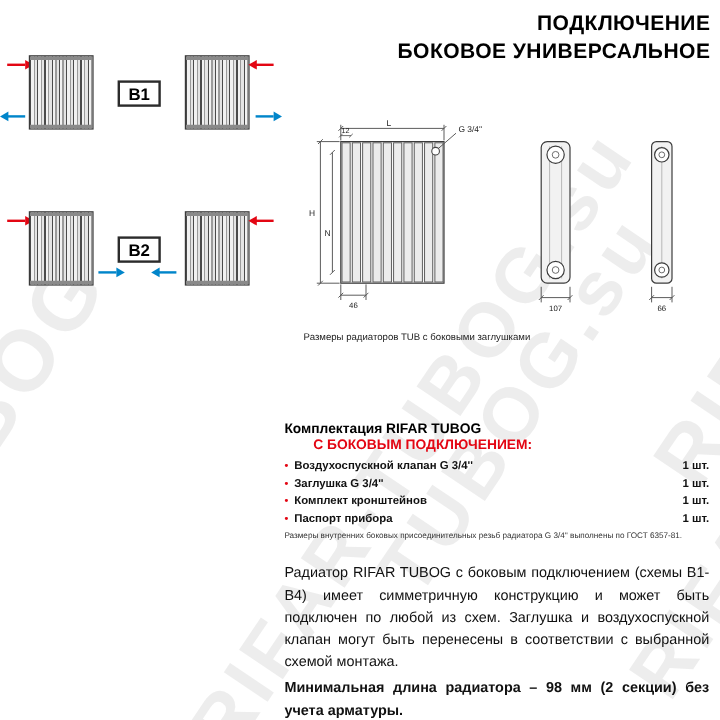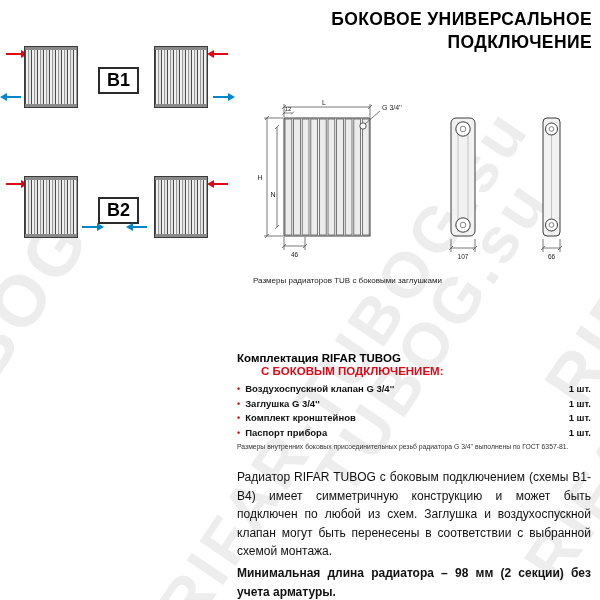--- a/index.html
+++ b/index.html
@@ -18,21 +18,21 @@
   .title{position:absolute;top:8px;right:8px;text-align:right;font-weight:bold;
          font-size:17.5px;line-height:1.3;letter-spacing:0.4px;color:#000;}
   
   .schemes{position:absolute;left:6px;top:40px;width:232px;}
   .scheme-row{position:relative;width:232px;height:74px;margin-bottom:56px;}
   .rad{position:absolute;top:6px;width:54px;height:62px;border:1px solid #3a3a3a;box-sizing:border-box;
        background:repeating-linear-gradient(90deg,#4a4a4a 0 1px,#f1f1f1 1px 3px,#9b9b9b 3px 4.2px,#e4e4e4 4.2px 6px);
        box-shadow:inset 0 3px 0 #8a8a8a, inset 0 -3px 0 #8a8a8a;}
   .rad1{left:18px;} .rad2{left:148px;}
   .scheme-label{position:absolute;left:92px;top:27px;min-width:18px;text-align:center;background:#fff;
-       border:2px solid #2b2b2b;padding:1px 7px;font-size:18px;font-weight:bold;color:#000;}
+       border:2px solid #2b2b2b;padding:1px 7px;font-size:14px;font-weight:bold;color:#000;}
   .ar{position:absolute;height:2.4px;width:15px;}
   .ar::after{content:"";position:absolute;top:-3.4px;border-top:4.5px solid transparent;border-bottom:4.5px solid transparent;}
   .ar.right::after{right:-6.5px;border-left:7px solid;}
   .ar.left::after{left:-6.5px;border-right:7px solid;}
   .ar.red{background:#e30613;color:#e30613;}
   .ar.blue{background:#0085ca;color:#0085ca;}
   .p-tl{left:0;top:13px;} .p-bl{left:0;top:56px;}
   .p-tr{left:207px;top:13px;} .p-br{left:207px;top:56px;}
   .p-midr{left:76px;top:56px;} .p-midl{left:126px;top:56px;}
   
@@ -60,22 +60,22 @@
 
   <div class="wm wm1">TUBOG</div>
   <div class="wm wm2">RIFAR-TUBOG.su</div>
   <div class="wm wm3">TUBOG.su</div>
   <div class="wm wm4">RIFAR-TUBOG</div>
   <div class="wm wm5">RIFAR</div>
 
   <div class="content">
 
     <div class="title">
+      <div>ПОДКЛЮЧЕНИЕ</div>
       <div>БОКОВОЕ УНИВЕРСАЛЬНОЕ</div>
-      <div>ПОДКЛЮЧЕНИЕ</div>
     </div>
 
     <div class="schemes">
 
       <div class="scheme-row">
         <span class="ar red right p-tl"></span>
         <span class="ar blue left p-bl"></span>
         <div class="rad rad1"></div>
         <div class="scheme-label">В1</div>
         <div class="rad rad2"></div>

